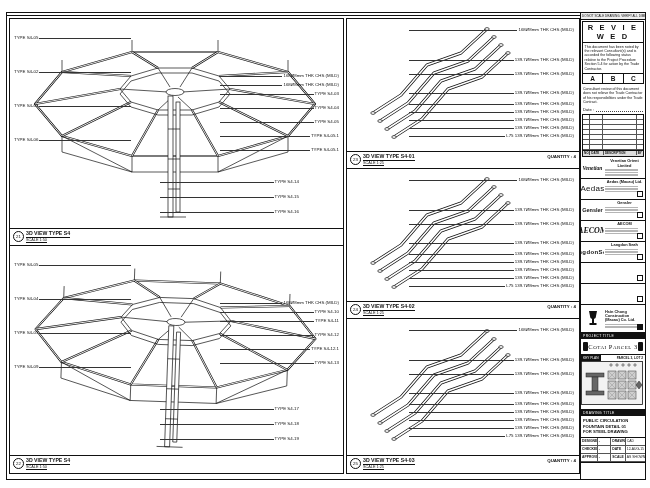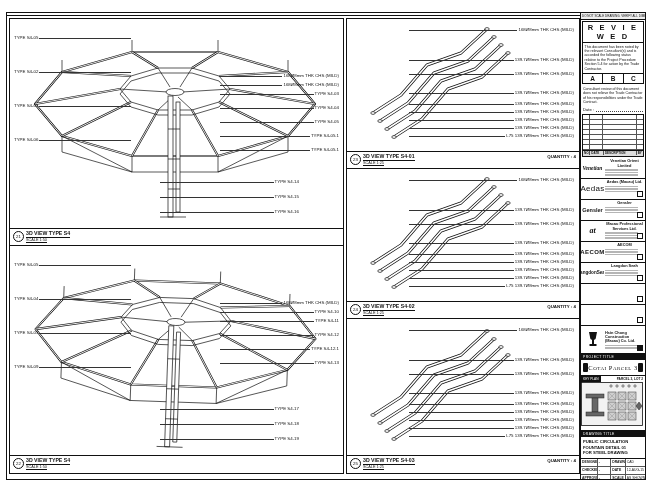--- a/index.html
+++ b/index.html
@@ -569,32 +569,20 @@
             <div class="cname">Gensler</div>
             <div class="bars">
               <div class="bar"></div>
               <div class="bar"></div>
               <div class="bar"></div>
             </div>
           </div>
           <div class="cbx"></div>
         </div>
 
-        <div class="crow">
-          <div class="clogo">at</div>
-          <div class="cinfo">
-            <div class="cname">Macau Professional Services Ltd.</div>
-            <div class="bars">
-              <div class="bar"></div>
-              <div class="bar"></div>
-              <div class="bar"></div>
-            </div>
-          </div>
-          <div class="cbx"></div>
-        </div>
 
         <div class="crow">
           <div class="clogo">AECOM</div>
           <div class="cinfo">
             <div class="cname">AECOM</div>
             <div class="bars">
               <div class="bar"></div>
               <div class="bar"></div>
               <div class="bar"></div>
             </div>

